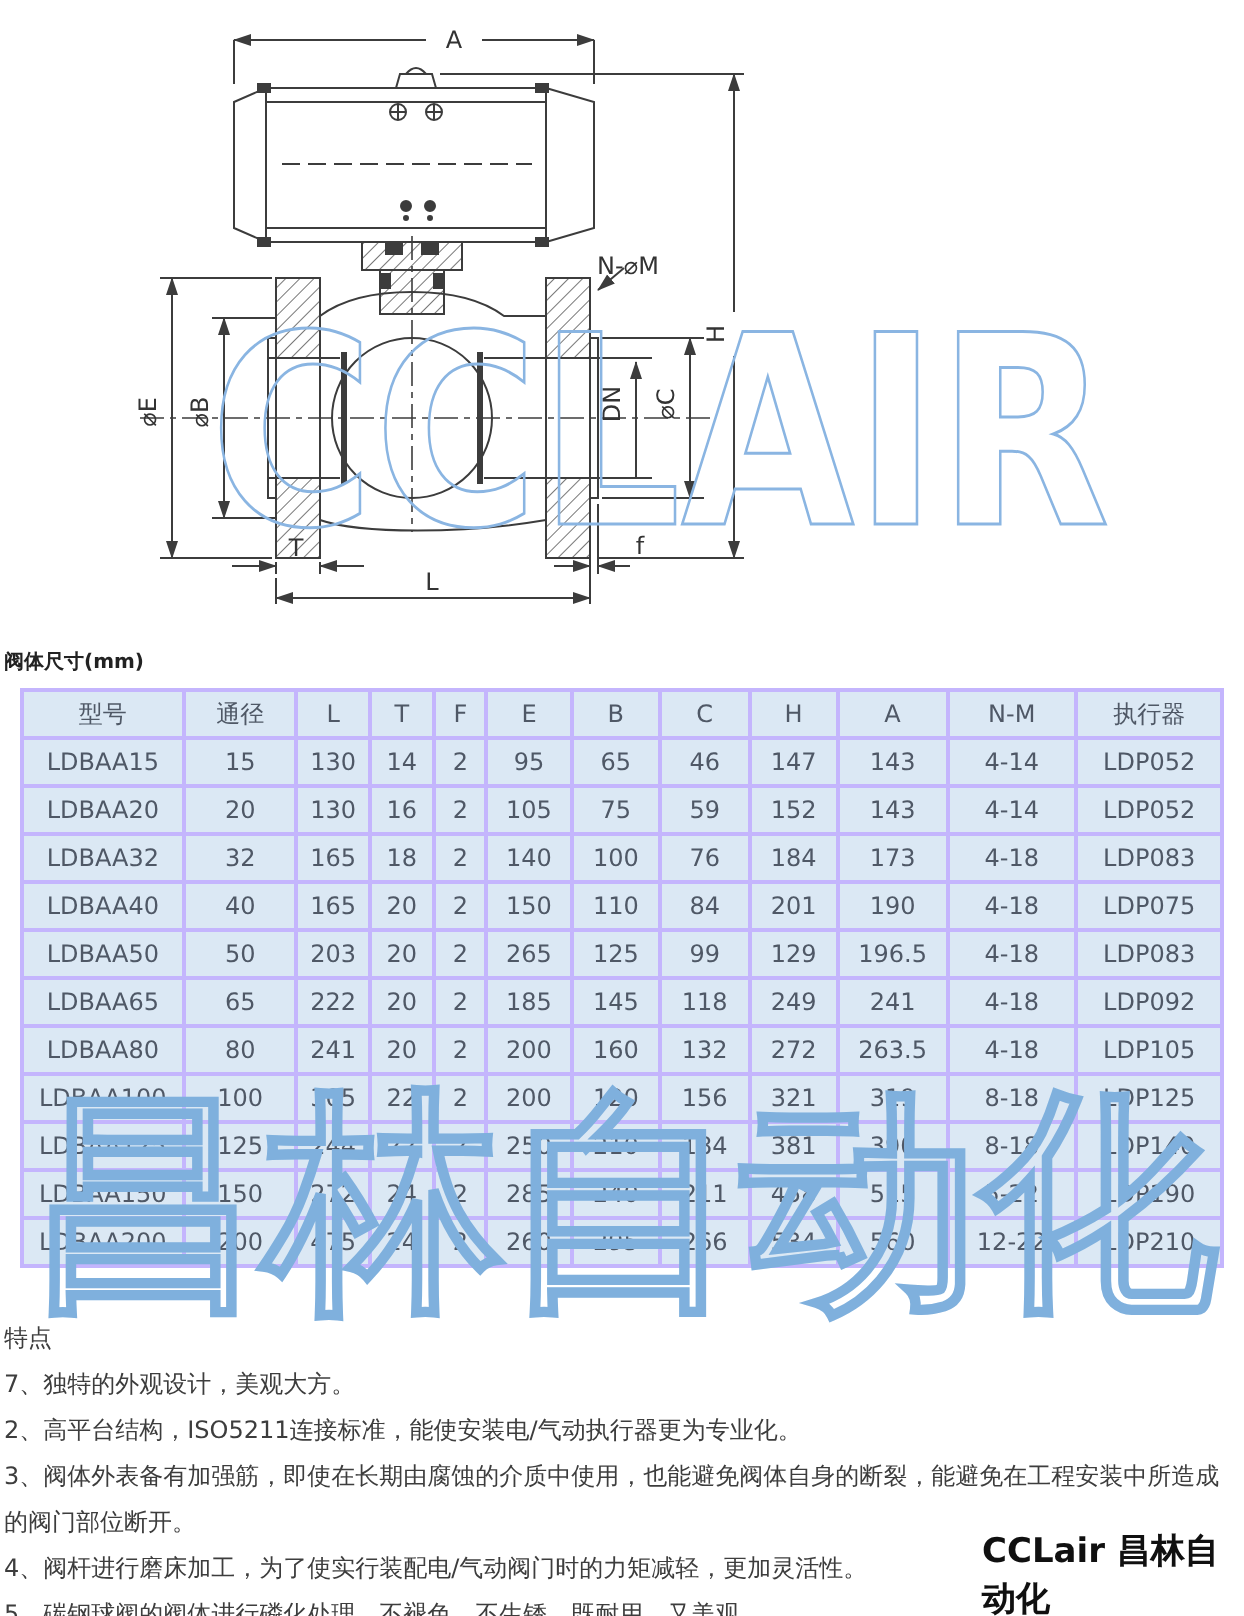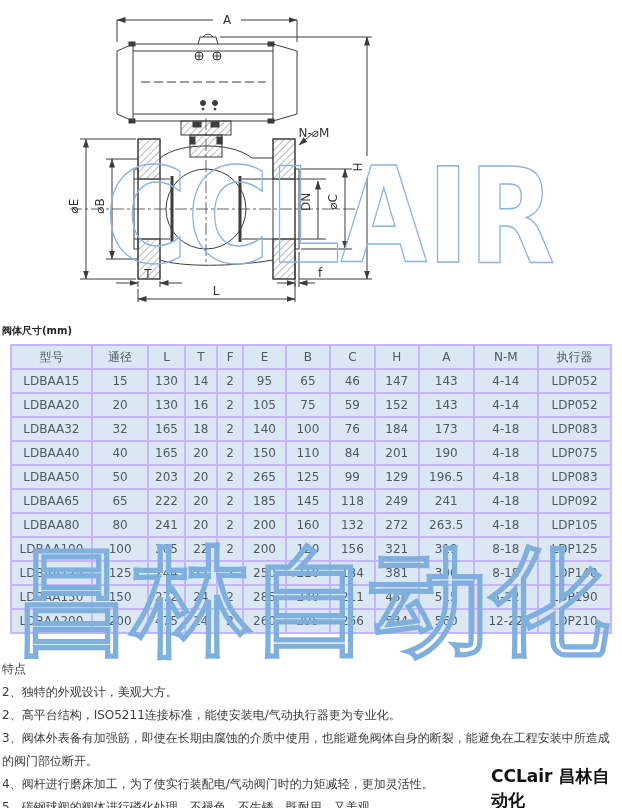--- a/index.html
+++ b/index.html
@@ -359,21 +359,21 @@
       </tbody>
   </table>
 
   <svg id="table-watermark" width="622" height="138" viewBox="0 0 622 138">
     <text class="wm" x="311" y="112" font-size="118" textLength="596" lengthAdjust="spacingAndGlyphs" text-anchor="middle" stroke="#7fb0dd" stroke-width="1.5" fill="none">昌林自动化</text>
   </svg>
 
   <div id="features">
     <p>特点</p>
     <div>
-        <p>2、独特的外观设计，美观大方。</p>
+        <p>7、独特的外观设计，美观大方。</p>
         <p>2、高平台结构，ISO5211连接标准，能使安装电/气动执行器更为专业化。</p>
         <p>3、阀体外表备有加强筋，即使在长期由腐蚀的介质中使用，也能避免阀体自身的断裂，能避免在工程安装中所造成的阀门部位断开。</p>
         <p>4、阀杆进行磨床加工，为了使实行装配电/气动阀门时的力矩减轻，更加灵活性。</p>
         <p>5、碳钢球阀的阀体进行磷化处理，不褪色，不生锈，既耐用，又美观</p>
       </div>
   </div>
 
   <div id="logo">CCLair 昌林自动化</div>
 
 </div>

